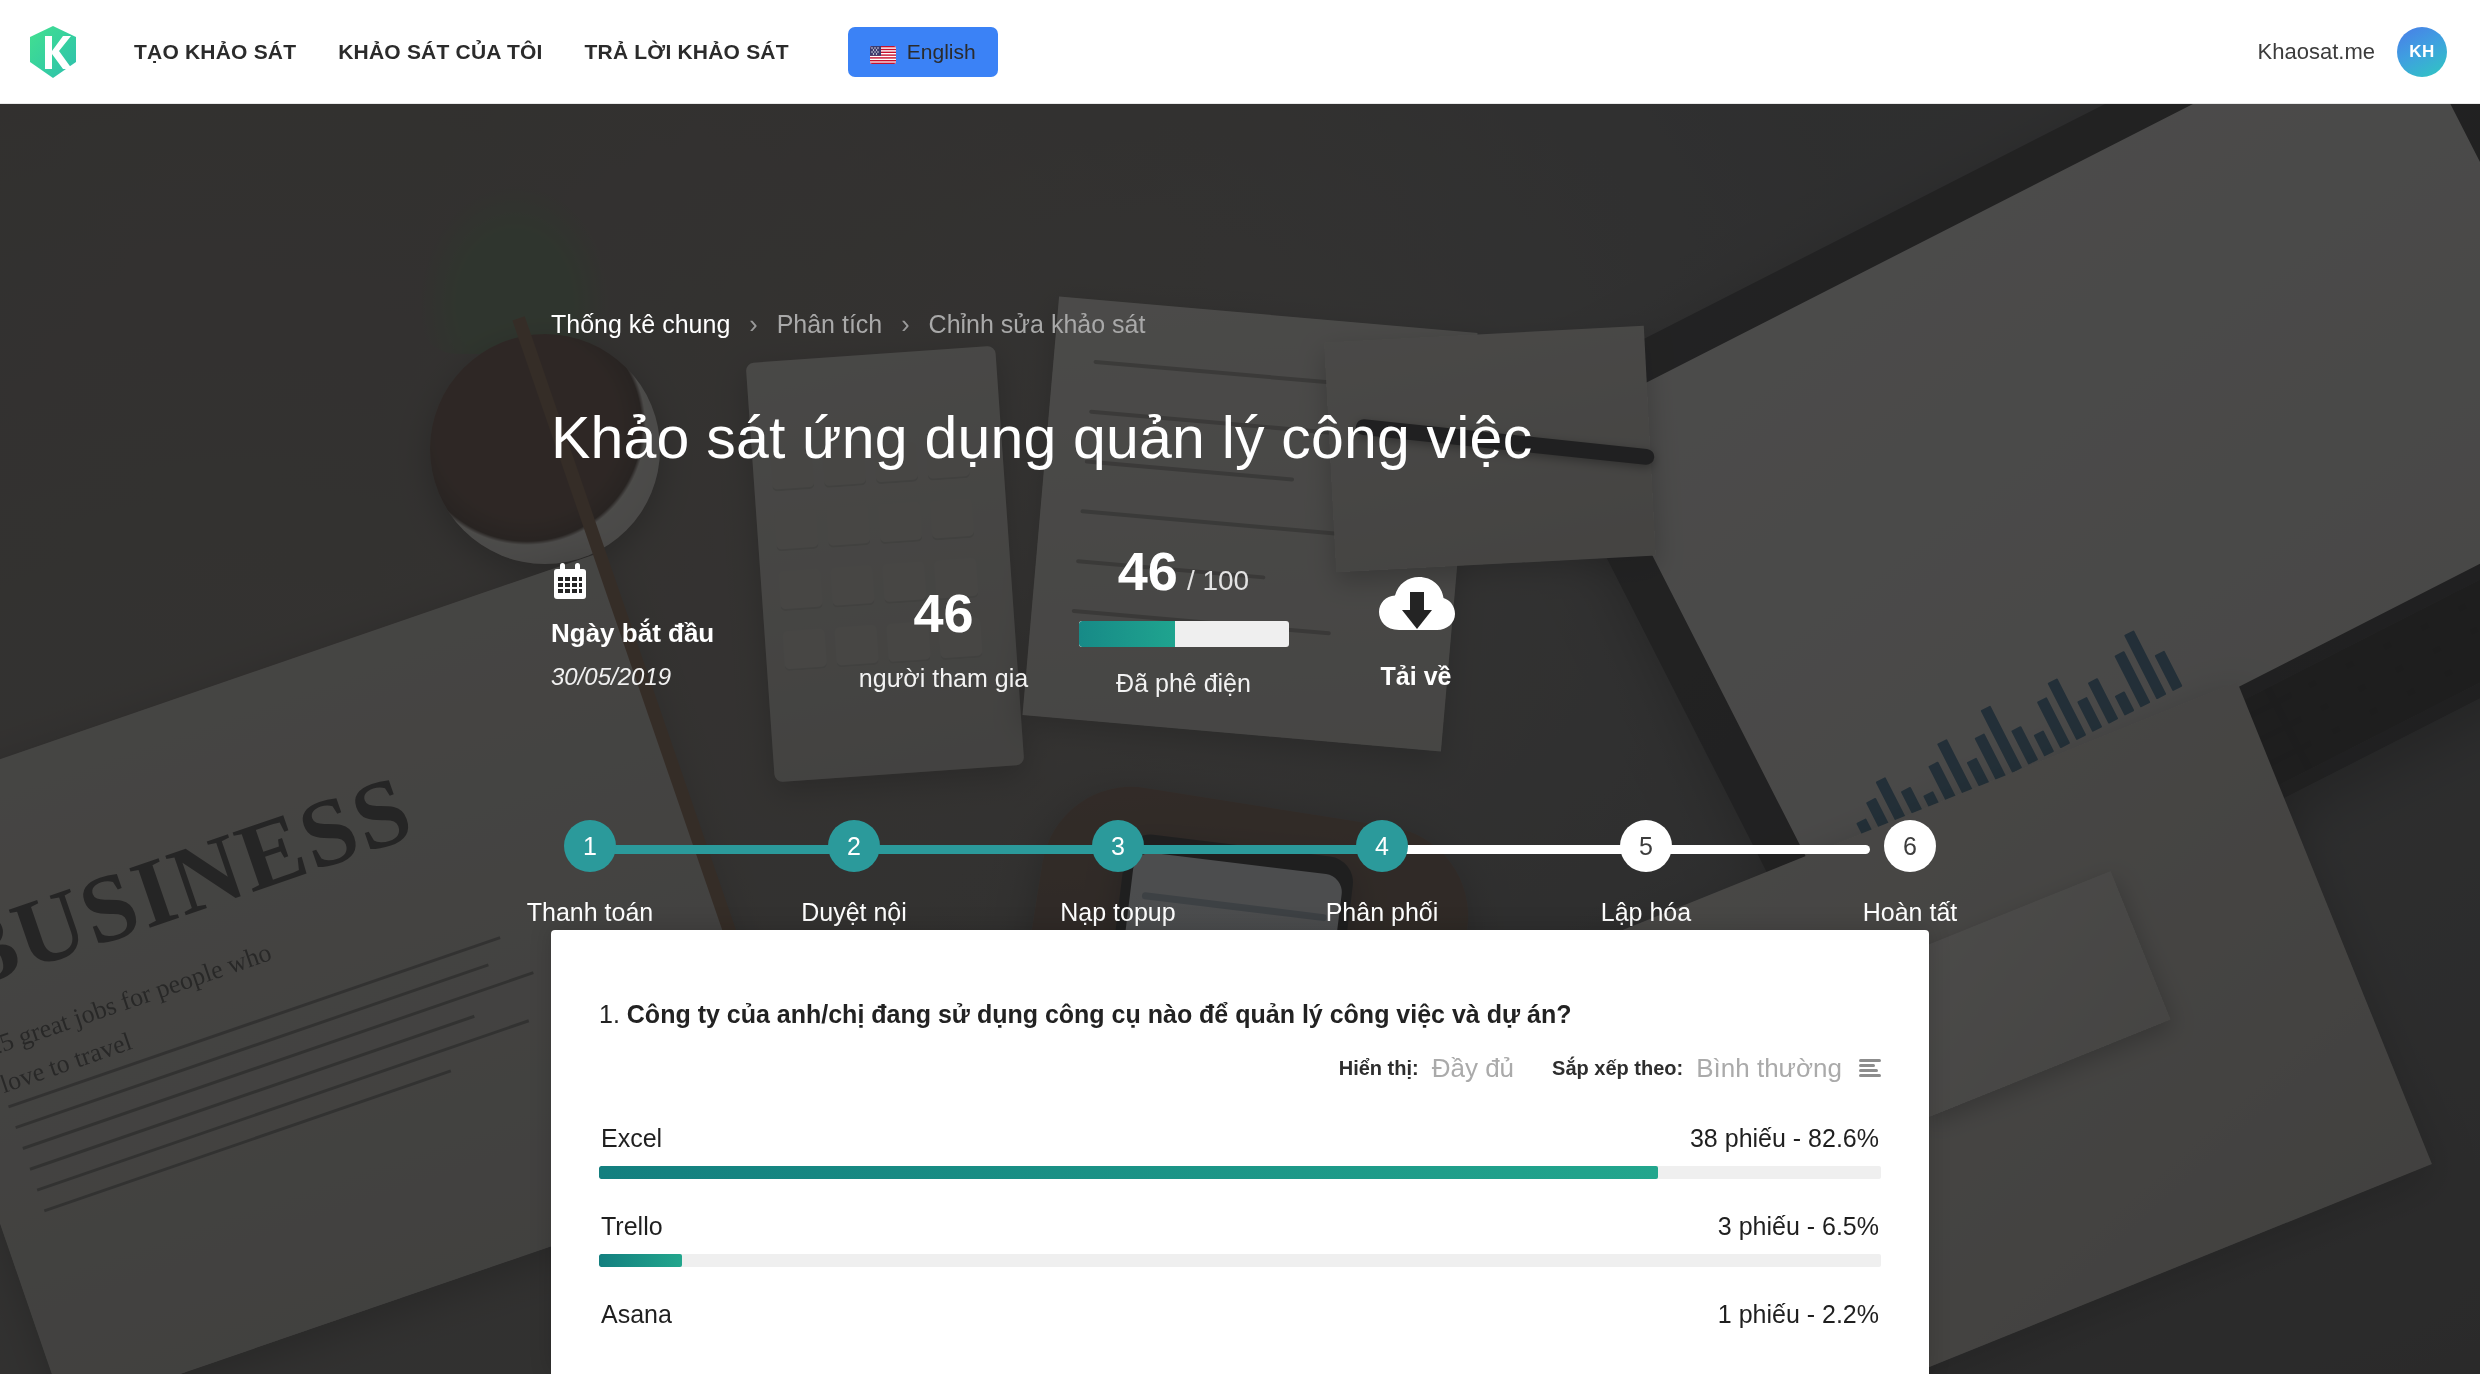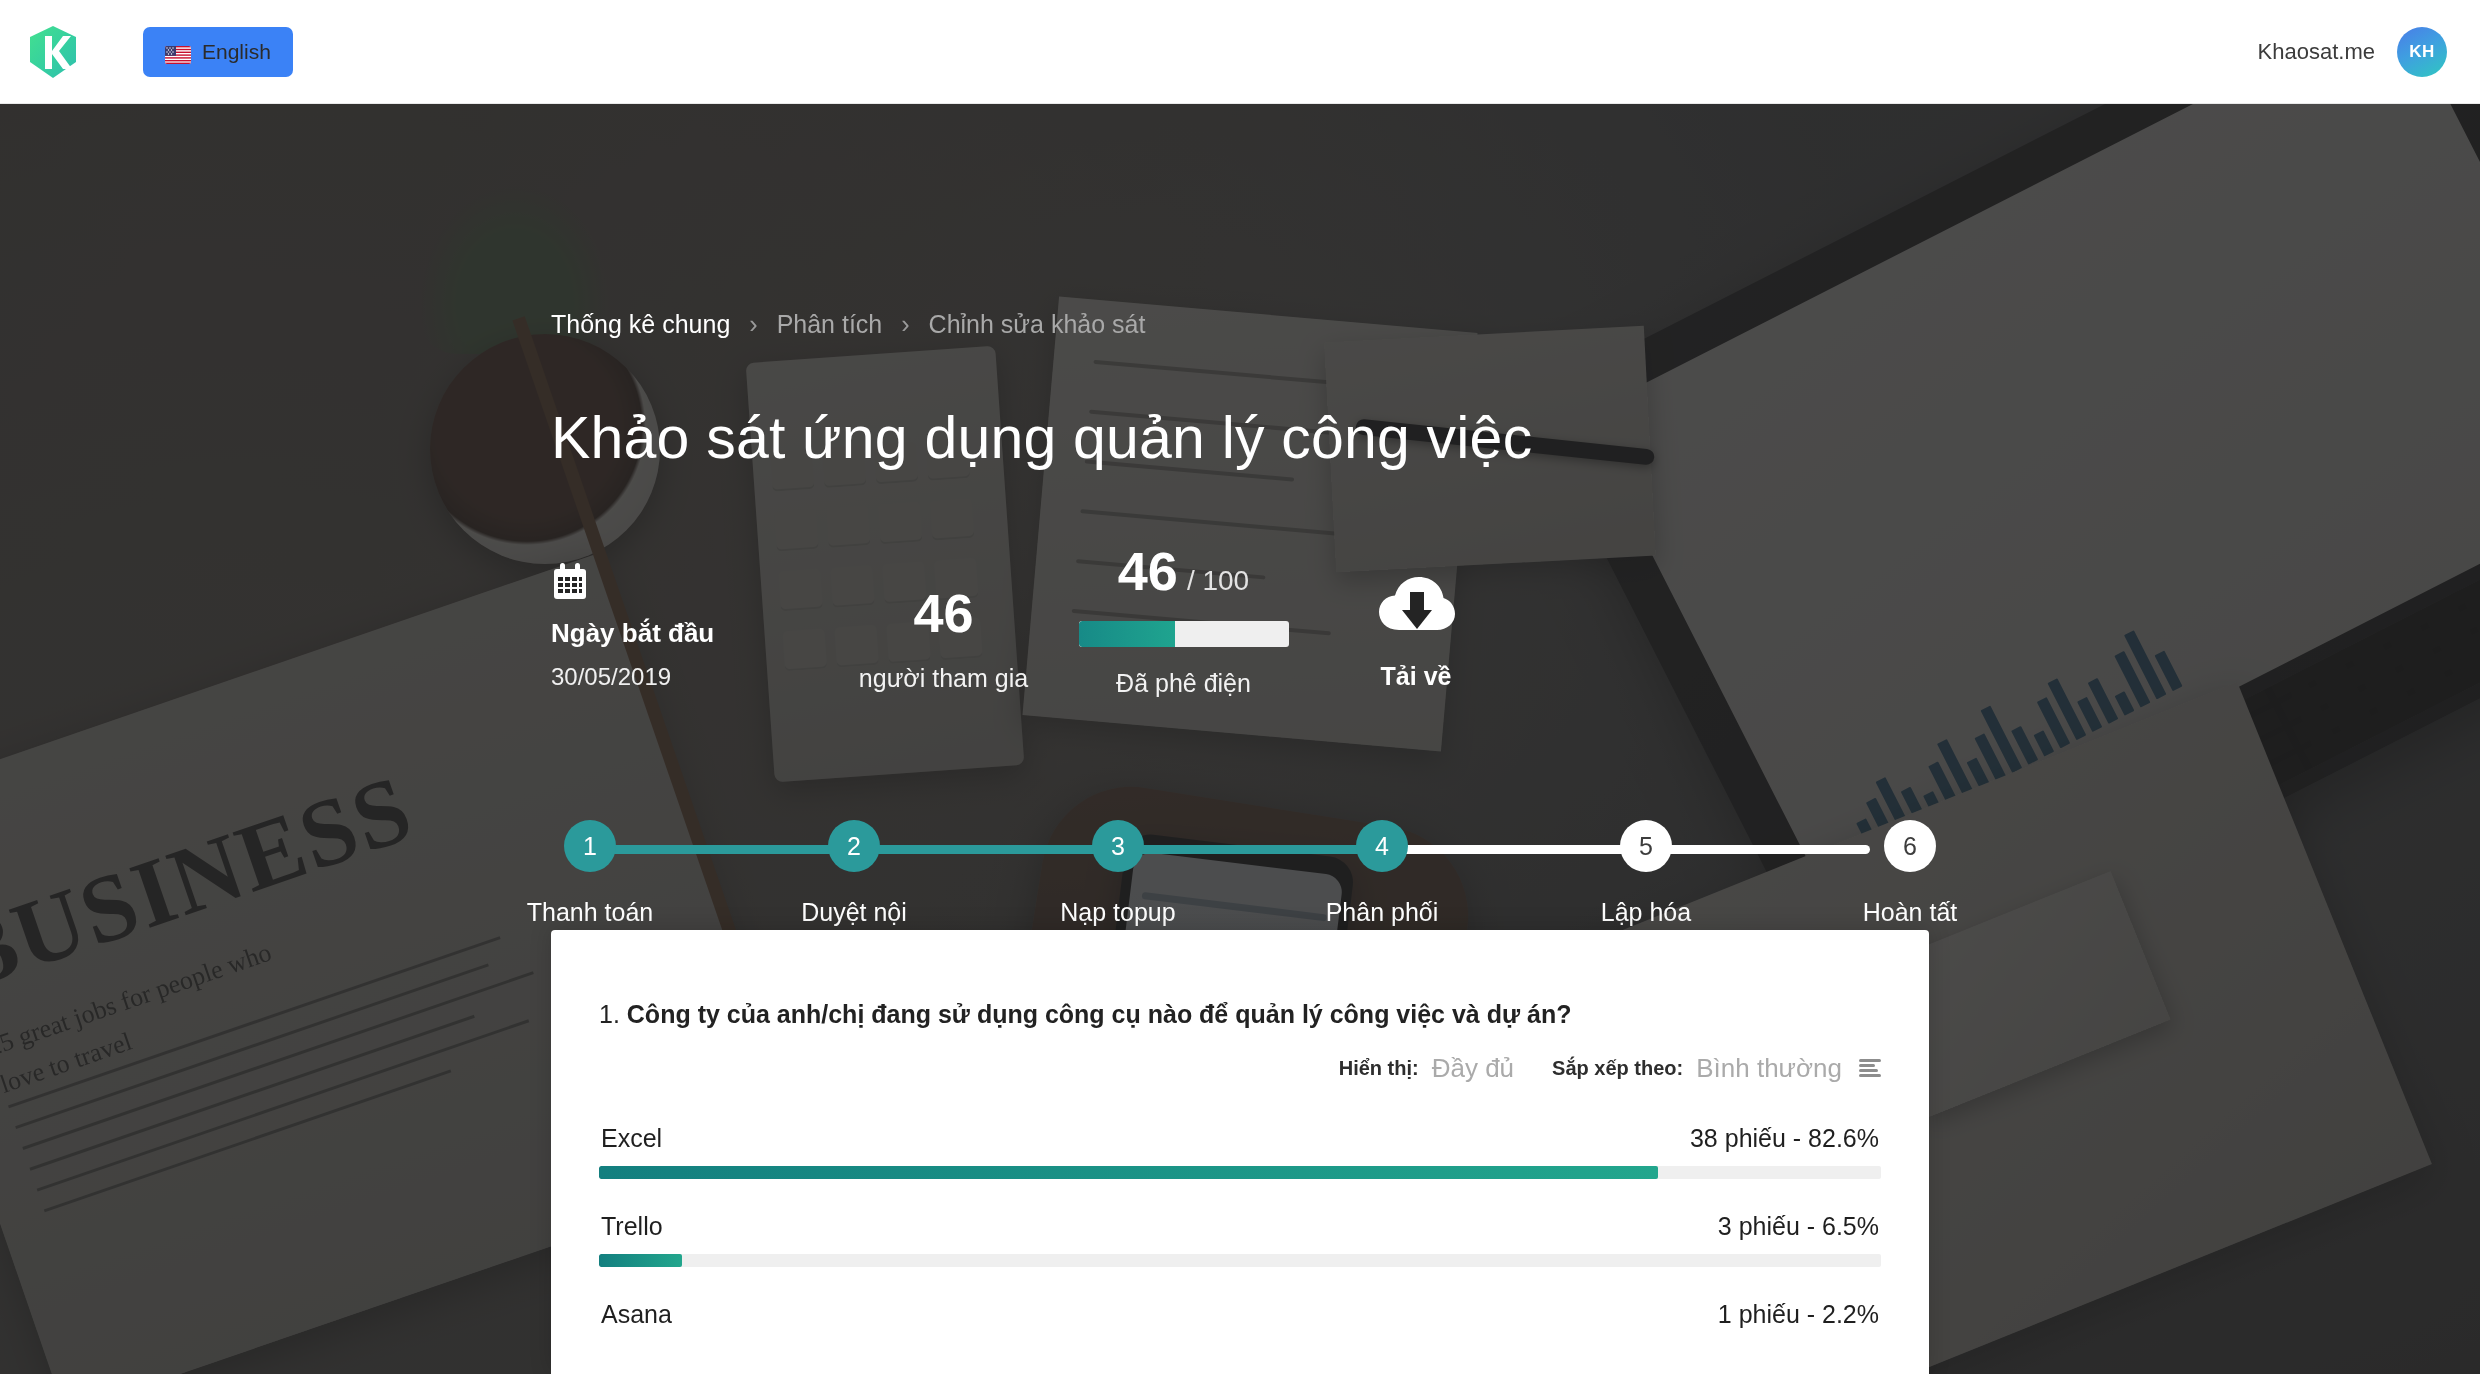--- a/index.html
+++ b/index.html
@@ -208,21 +208,21 @@
   .stat{position:relative;}
   .stat-a{width:275px;}
   .stat-b{width:235px;text-align:center;}
   .stat-c{width:245px;}
   .stat-d{width:220px;text-align:center;}
   .cal-icon{margin-top:18px;margin-bottom:16px;display:block;}
   .stat-label{
     font-size:26px;font-weight:700;color:#ffffff;line-height:1.2;
   }
   .stat-value{
-    font-size:24px;color:#f0f0f0;margin-top:14px;font-weight:400;
+    font-size:24px;color:#f0f0f0;margin-top:14px;font-weight:400;font-style:italic;
   }
   .stat-num{
     font-size:54px;font-weight:700;color:#ffffff;line-height:1;margin-top:42px;
   }
   .stat-cap{font-size:25px;color:#f2f2f2;margin-top:24px;}
   .approve-num{
     font-size:54px;font-weight:700;color:#ffffff;line-height:1;
     display:flex;align-items:baseline;justify-content:center;gap:9px;
   }
   .approve-den{font-size:28px;font-weight:400;color:#e3e3e3;}
@@ -313,20 +313,25 @@
           <stop offset="0%" stop-color="#43e08f"></stop>
           <stop offset="55%" stop-color="#35cfa0"></stop>
           <stop offset="100%" stop-color="#2fbfae"></stop>
         </linearGradient>
       </defs>
       <path d="M23 0 L46 11 L46 36 L23 52 L0 36 L0 11 Z" fill="url(#lg1)"></path>
       <path d="M15 10 L22 10 L22 25 L33 10 L41 10 L29 25 L42 43 L33 43 L22 28 L22 43 L15 43 Z" fill="#ffffff"></path>
     </svg>
   </div>
 
+  <nav class="nav">
+    <a class="nav-link" href="#">TẠO KHẢO SÁT</a>
+    <a class="nav-link" href="#">KHẢO SÁT CỦA TÔI</a>
+    <a class="nav-link" href="#">TRẢ LỜI KHẢO SÁT</a>
+  </nav>
 
   <button class="lang-btn">
     <svg class="flag-svg" width="26" height="18" viewBox="0 0 26 18">
       <rect width="26" height="18" fill="#ffffff"></rect>
       <g fill="#c8102e">
         <rect y="0" width="26" height="1.4"></rect>
         <rect y="2.8" width="26" height="1.4"></rect>
         <rect y="5.6" width="26" height="1.4"></rect>
         <rect y="8.4" width="26" height="1.4"></rect>
         <rect y="11.2" width="26" height="1.4"></rect>

